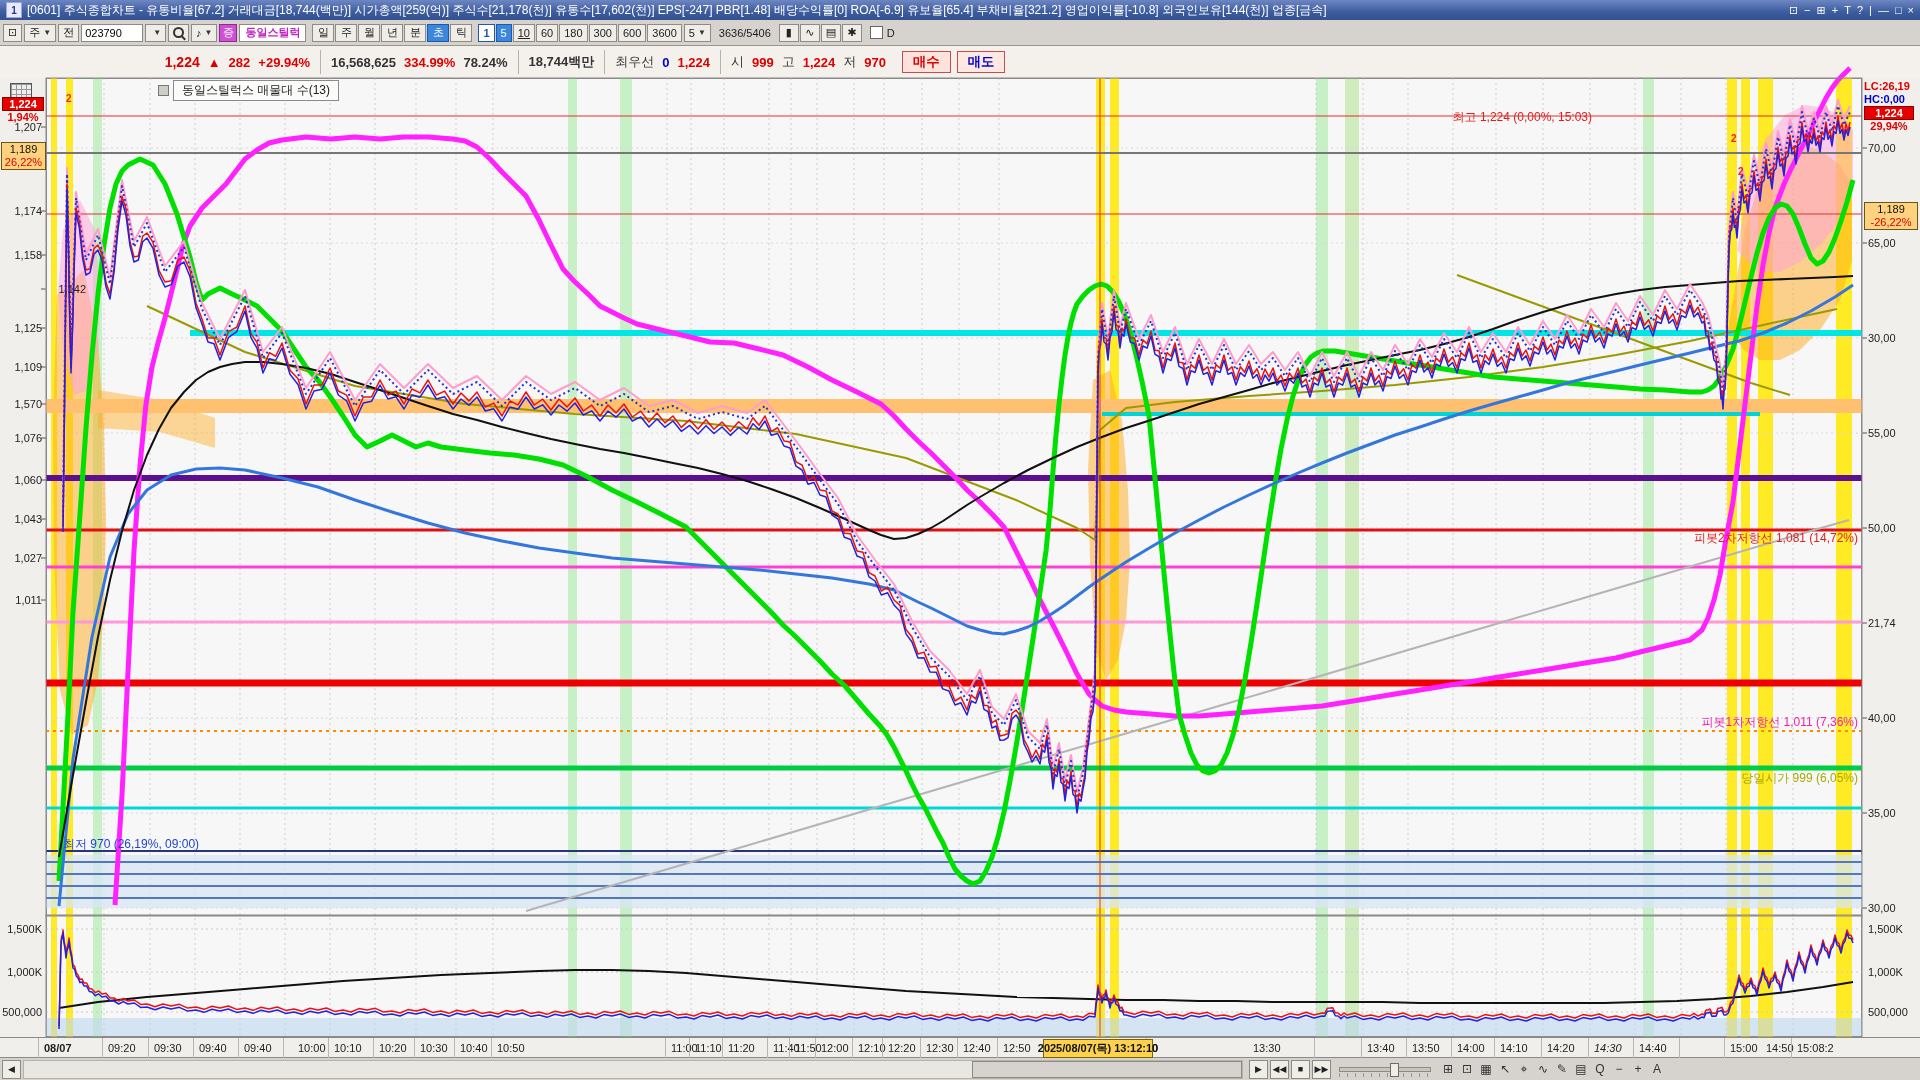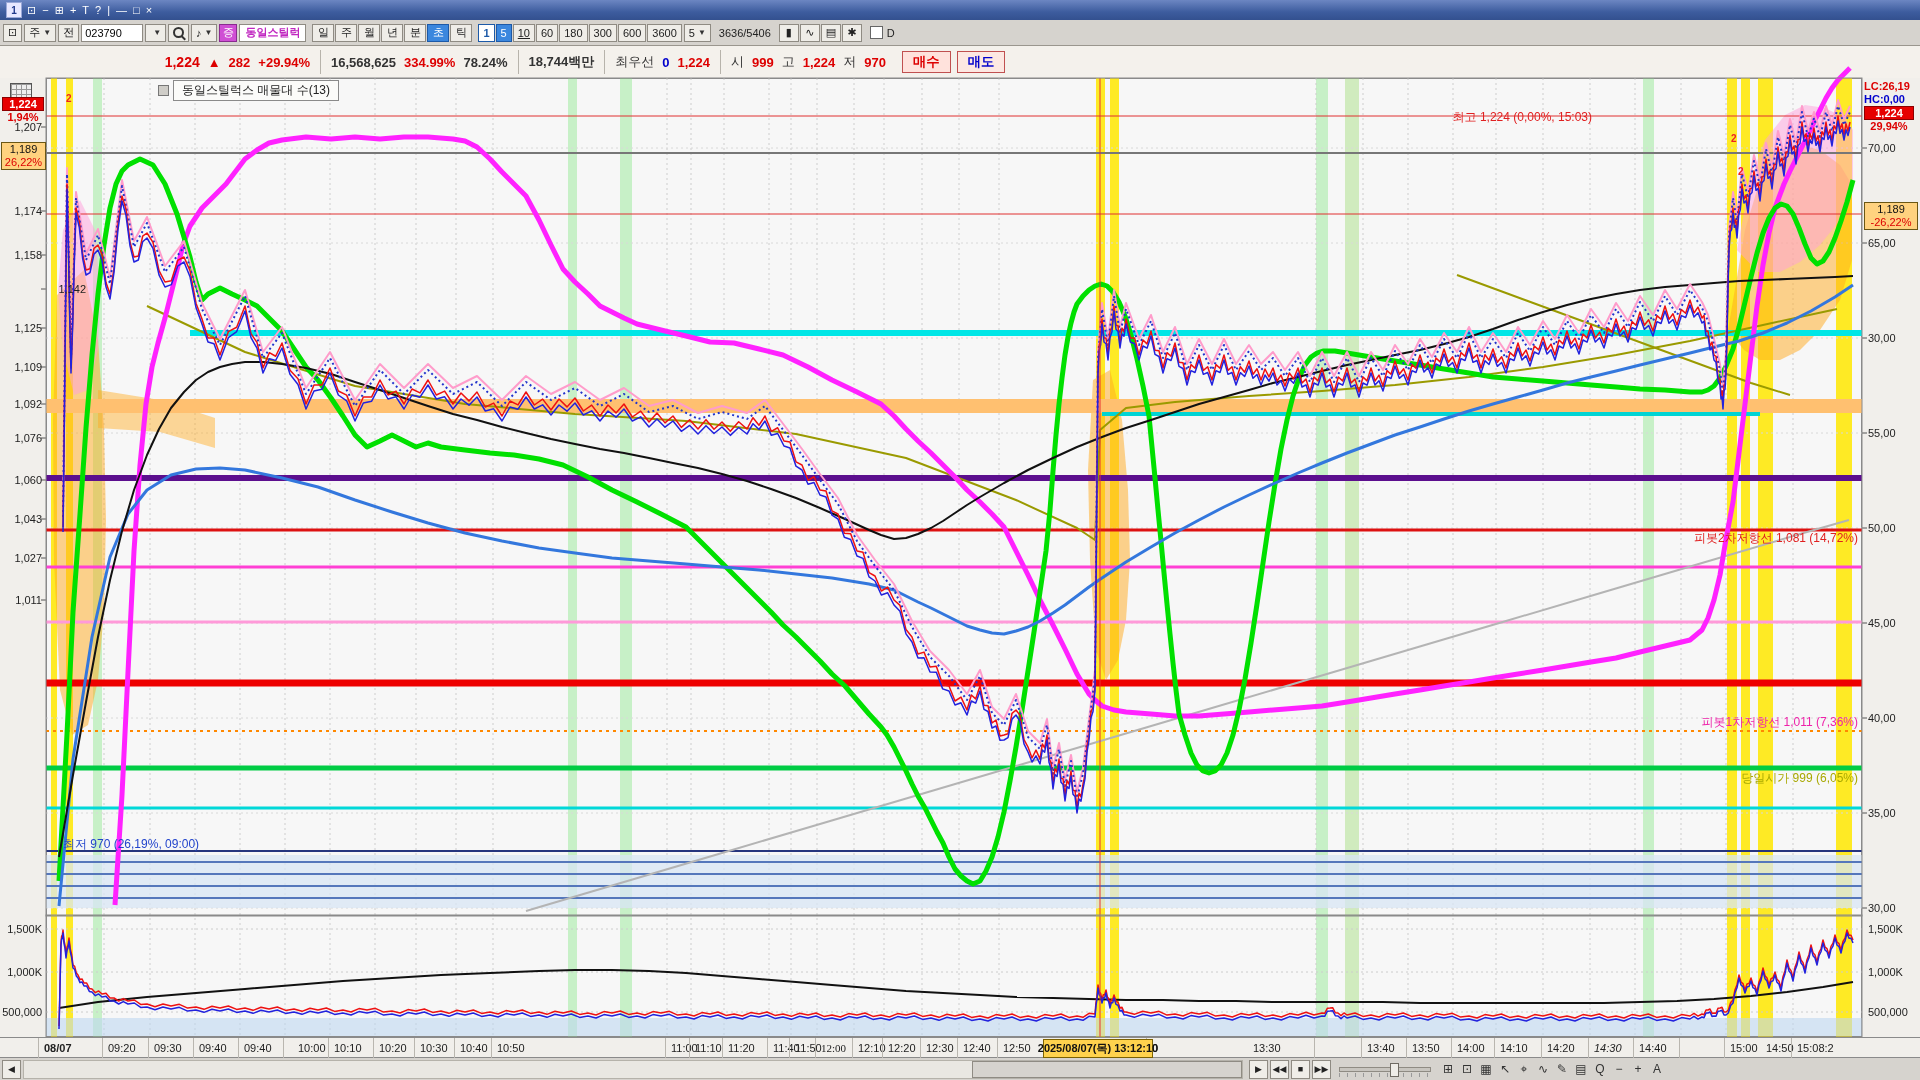--- a/index.html
+++ b/index.html
@@ -70,20 +70,21 @@
   .slider .th{position:absolute;left:55%;top:2px;width:7px;height:12px;background:#efede8;border:1px solid #6f6b63}
   .ico{width:18px;height:18px;display:inline-flex;align-items:center;justify-content:center;font-size:12px;color:#333;cursor:pointer}
 </style>
 </head>
 <body>
 
 <div id="stage">
 
   <div class="titlebar">
     <span class="tbadge">1</span>
+    <span class="ttitle">[0601] 주식종합차트 - 유통비율[67.2] 거래대금[18,744(백만)] 시가총액[259(억)] 주식수[21,178(천)] 유통수[17,602(천)] EPS[-247] PBR[1.48] 배당수익률[0] ROA[-6.9] 유보율[65.4] 부채비율[321.2] 영업이익률[-10.8] 외국인보유[144(천)] 업종[금속]</span>
     <span class="wbtns" id="win-controls">
         <span>⊡</span>
         <span>−</span>
         <span>⊞</span>
         <span>+</span>
         <span>T</span>
         <span>?</span>
         <span>|</span>
         <span>—</span>
         <span>□</span>
@@ -342,34 +343,34 @@
     <div class="oc">-26,22%</div>
   </div>
 
   <div id="left-axis-labels">
       <div class="lbl axlbl" style="top: 121px; left: 0px; width: 42px; text-align: right;">1,207</div>
       <div class="lbl axlbl" style="top: 205px; left: 0px; width: 42px; text-align: right;">1,174</div>
       <div class="lbl axlbl" style="top: 249px; left: 0px; width: 42px; text-align: right;">1,158</div>
       <div class="lbl axlbl" style="top: 283px; left: 0px; width: 42px; text-align: right; margin-left: 44px;">1,142</div>
       <div class="lbl axlbl" style="top: 322px; left: 0px; width: 42px; text-align: right;">1,125</div>
       <div class="lbl axlbl" style="top: 361px; left: 0px; width: 42px; text-align: right;">1,109</div>
-      <div class="lbl axlbl" style="top: 398px; left: 0px; width: 42px; text-align: right;">1,092</div>
+      <div class="lbl axlbl" style="top: 398px; left: 0px; width: 42px; text-align: right;">1,570</div>
       <div class="lbl axlbl" style="top: 432px; left: 0px; width: 42px; text-align: right;">1,076</div>
       <div class="lbl axlbl" style="top: 474px; left: 0px; width: 42px; text-align: right;">1,060</div>
       <div class="lbl axlbl" style="top: 513px; left: 0px; width: 42px; text-align: right;">1,043</div>
       <div class="lbl axlbl" style="top: 552px; left: 0px; width: 42px; text-align: right;">1,027</div>
       <div class="lbl axlbl" style="top: 594px; left: 0px; width: 42px; text-align: right;">1,011</div>
     </div>
   <div id="right-axis-labels">
       <div class="lbl axlbl" style="top: 142px; left: 1868px;">70,00</div>
       <div class="lbl axlbl" style="top: 237px; left: 1868px;">65,00</div>
       <div class="lbl axlbl" style="top: 332px; left: 1868px;">30,00</div>
       <div class="lbl axlbl" style="top: 427px; left: 1868px;">55,00</div>
       <div class="lbl axlbl" style="top: 522px; left: 1868px;">50,00</div>
-      <div class="lbl axlbl" style="top: 617px; left: 1868px;">45,00</div>
+      <div class="lbl axlbl" style="top: 617px; left: 1868px;">21,74</div>
       <div class="lbl axlbl" style="top: 712px; left: 1868px;">40,00</div>
       <div class="lbl axlbl" style="top: 807px; left: 1868px;">35,00</div>
       <div class="lbl axlbl" style="top: 902px; left: 1868px;">30,00</div>
     </div>
   <div id="vol-axis-labels">
       <div class="lbl axlbl" style="top: 923px; left: 0px; width: 42px; text-align: right;">1,500K</div>
       <div class="lbl axlbl" style="top: 966px; left: 0px; width: 42px; text-align: right;">1,000K</div>
       <div class="lbl axlbl" style="top: 1006px; left: 0px; width: 42px; text-align: right;">500,000</div>
       <div class="lbl axlbl" style="top: 923px; left: 1868px;">1,500K</div>
       <div class="lbl axlbl" style="top: 966px; left: 1868px;">1,000K</div>
@@ -404,21 +405,21 @@
         <div class="tlab" style="left: 671px;">11:00</div>
         <div class="tdiv" style="left: 689px;"></div>
         <div class="tlab" style="left: 695px;">11:10</div>
         <div class="tdiv" style="left: 722px;"></div>
         <div class="tlab" style="left: 728px;">11:20</div>
         <div class="tdiv" style="left: 767px;"></div>
         <div class="tlab" style="left: 773px;">11:40</div>
         <div class="tdiv" style="left: 789px;"></div>
         <div class="tlab" style="left: 795px;">11:50</div>
         <div class="tdiv" style="left: 815px;"></div>
-        <div class="tlab" style="left: 821px; font-family: Liberation Serif, serif;">12:00</div>
+        <div class="tlab" style="left: 821px;">12:00</div>
         <div class="tdiv" style="left: 852px;"></div>
         <div class="tlab" style="left: 858px;">12:10</div>
         <div class="tdiv" style="left: 882px;"></div>
         <div class="tlab" style="left: 888px;">12:20</div>
         <div class="tdiv" style="left: 920px;"></div>
         <div class="tlab" style="left: 926px;">12:30</div>
         <div class="tdiv" style="left: 957px;"></div>
         <div class="tlab" style="left: 963px;">12:40</div>
         <div class="tdiv" style="left: 997px;"></div>
         <div class="tlab" style="left: 1003px;">12:50</div>

